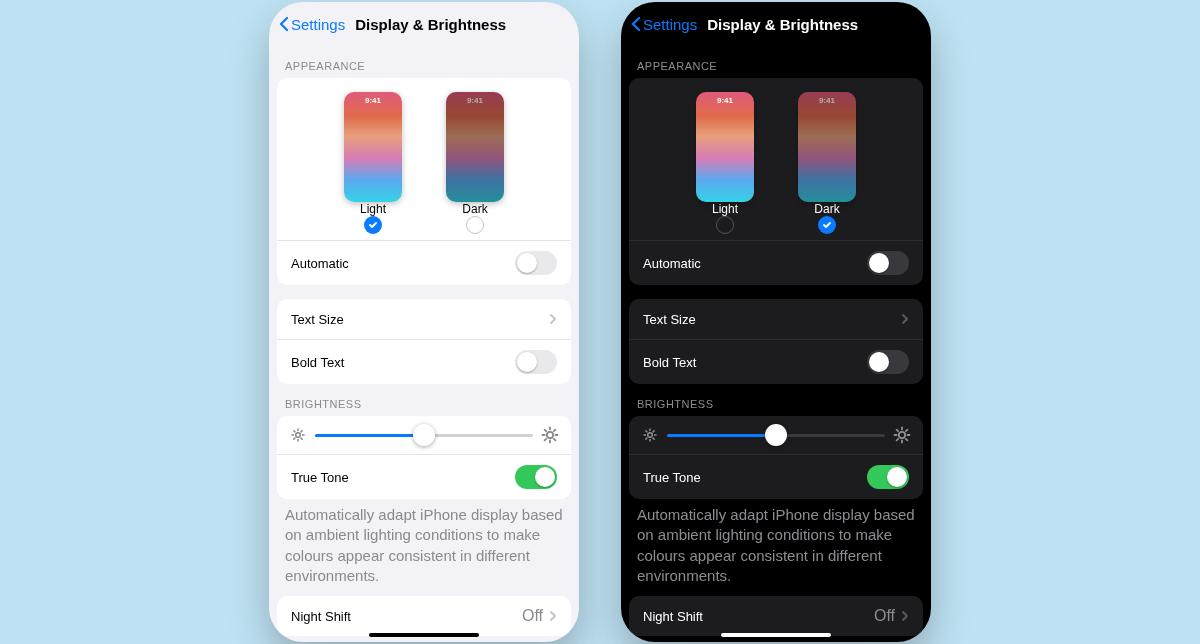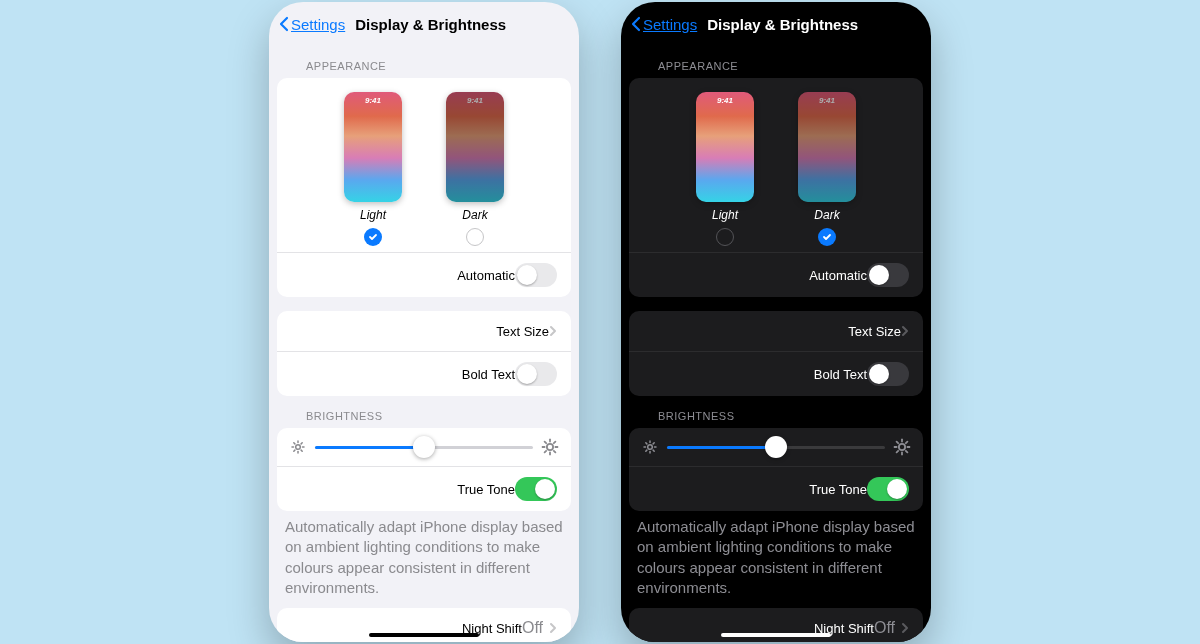--- a/index.html
+++ b/index.html
@@ -14,40 +14,40 @@
     overflow: hidden;
     position: relative;
     box-shadow: 0 18px 40px rgba(0,0,0,.25);
     font-size: 13px;
   }
   .phone.light { background:#f2f2f7; color:#000; }
   .phone.dark  { background:#000;    color:#fff; }
 
   
   .nav { display:flex; align-items:center; height:44px; padding:0 10px; }
-  .nav .back { display:flex; align-items:center; gap:2px; color:#0a7aff; font-size:15px; cursor:pointer;text-decoration:underline;}
+  .nav .back { display:flex; align-items:center; gap:2px; color:#0a7aff; font-size:15px; cursor:pointer;}
   .nav .title { font-weight:600; font-size:15px; margin-left:10px;}
   .chevL { width:10px;height:16px; }
   .chevL polyline{ fill:none;stroke:#0a7aff;stroke-width:2.2;stroke-linecap:round;stroke-linejoin:round;}
 
-  .section-label{ font-size:11px; letter-spacing:.5px; padding:14px 16px 6px;margin-left:21px; }
+  .section-label{ font-size:11px; letter-spacing:.5px; padding:14px 16px 6px; }
   .light .section-label{ color:#8a8a8e;}
   .dark  .section-label{ color:#8d8d93;}
 
   .card{ margin:0 8px; border-radius:10px; overflow:hidden;}
   .light .card{ background:#fff;}
   .dark  .card{ background:#1c1c1e;}
 
-  .row{ display:flex; align-items:center; justify-content:flex-end; padding:10px 14px; min-height:40px;}
+  .row{ display:flex; align-items:center; justify-content:space-between; padding:10px 14px; min-height:40px;}
   .light .divider{ border-top:1px solid #e3e3e6;}
   .dark  .divider{ border-top:1px solid #2c2c2e;}
 
   
   .previews{ display:flex; justify-content:center; gap:44px; padding:14px 0 6px;}
-  .option{ display:flex; flex-direction:column; align-items:center; gap:6px; cursor:pointer;font-style:italic;}
+  .option{ display:flex; flex-direction:column; align-items:center; gap:0; cursor:pointer;}
   .shot{ width:58px; height:110px; border-radius:10px; position:relative;
          background: linear-gradient(180deg,#e05a7a 0%,#e06a4c 22%,#e7a07a 40%,#d87db6 60%,#5aa8ef 80%,#35d3e6 100%);
          box-shadow:0 2px 6px rgba(0,0,0,.25);}
   .shot .tbar{height:16px;display:flex;align-items:center;justify-content:center;font-size:8px;font-weight:600;color:#fff;}
   .shot.darkshot::after{ content:""; position:absolute; inset:0; background:rgba(0,0,0,.32); border-radius:10px;}
   .opt-label{ font-size:12px;}
   .radio{ width:18px;height:18px;border-radius:50%; display:flex;align-items:center;justify-content:center;}
   .light .radio{ border:1.5px solid #c6c6c8;}
   .dark  .radio{ border:1.5px solid #535357;}
   .radio.selected{ background:#0a7aff; border:none;}

